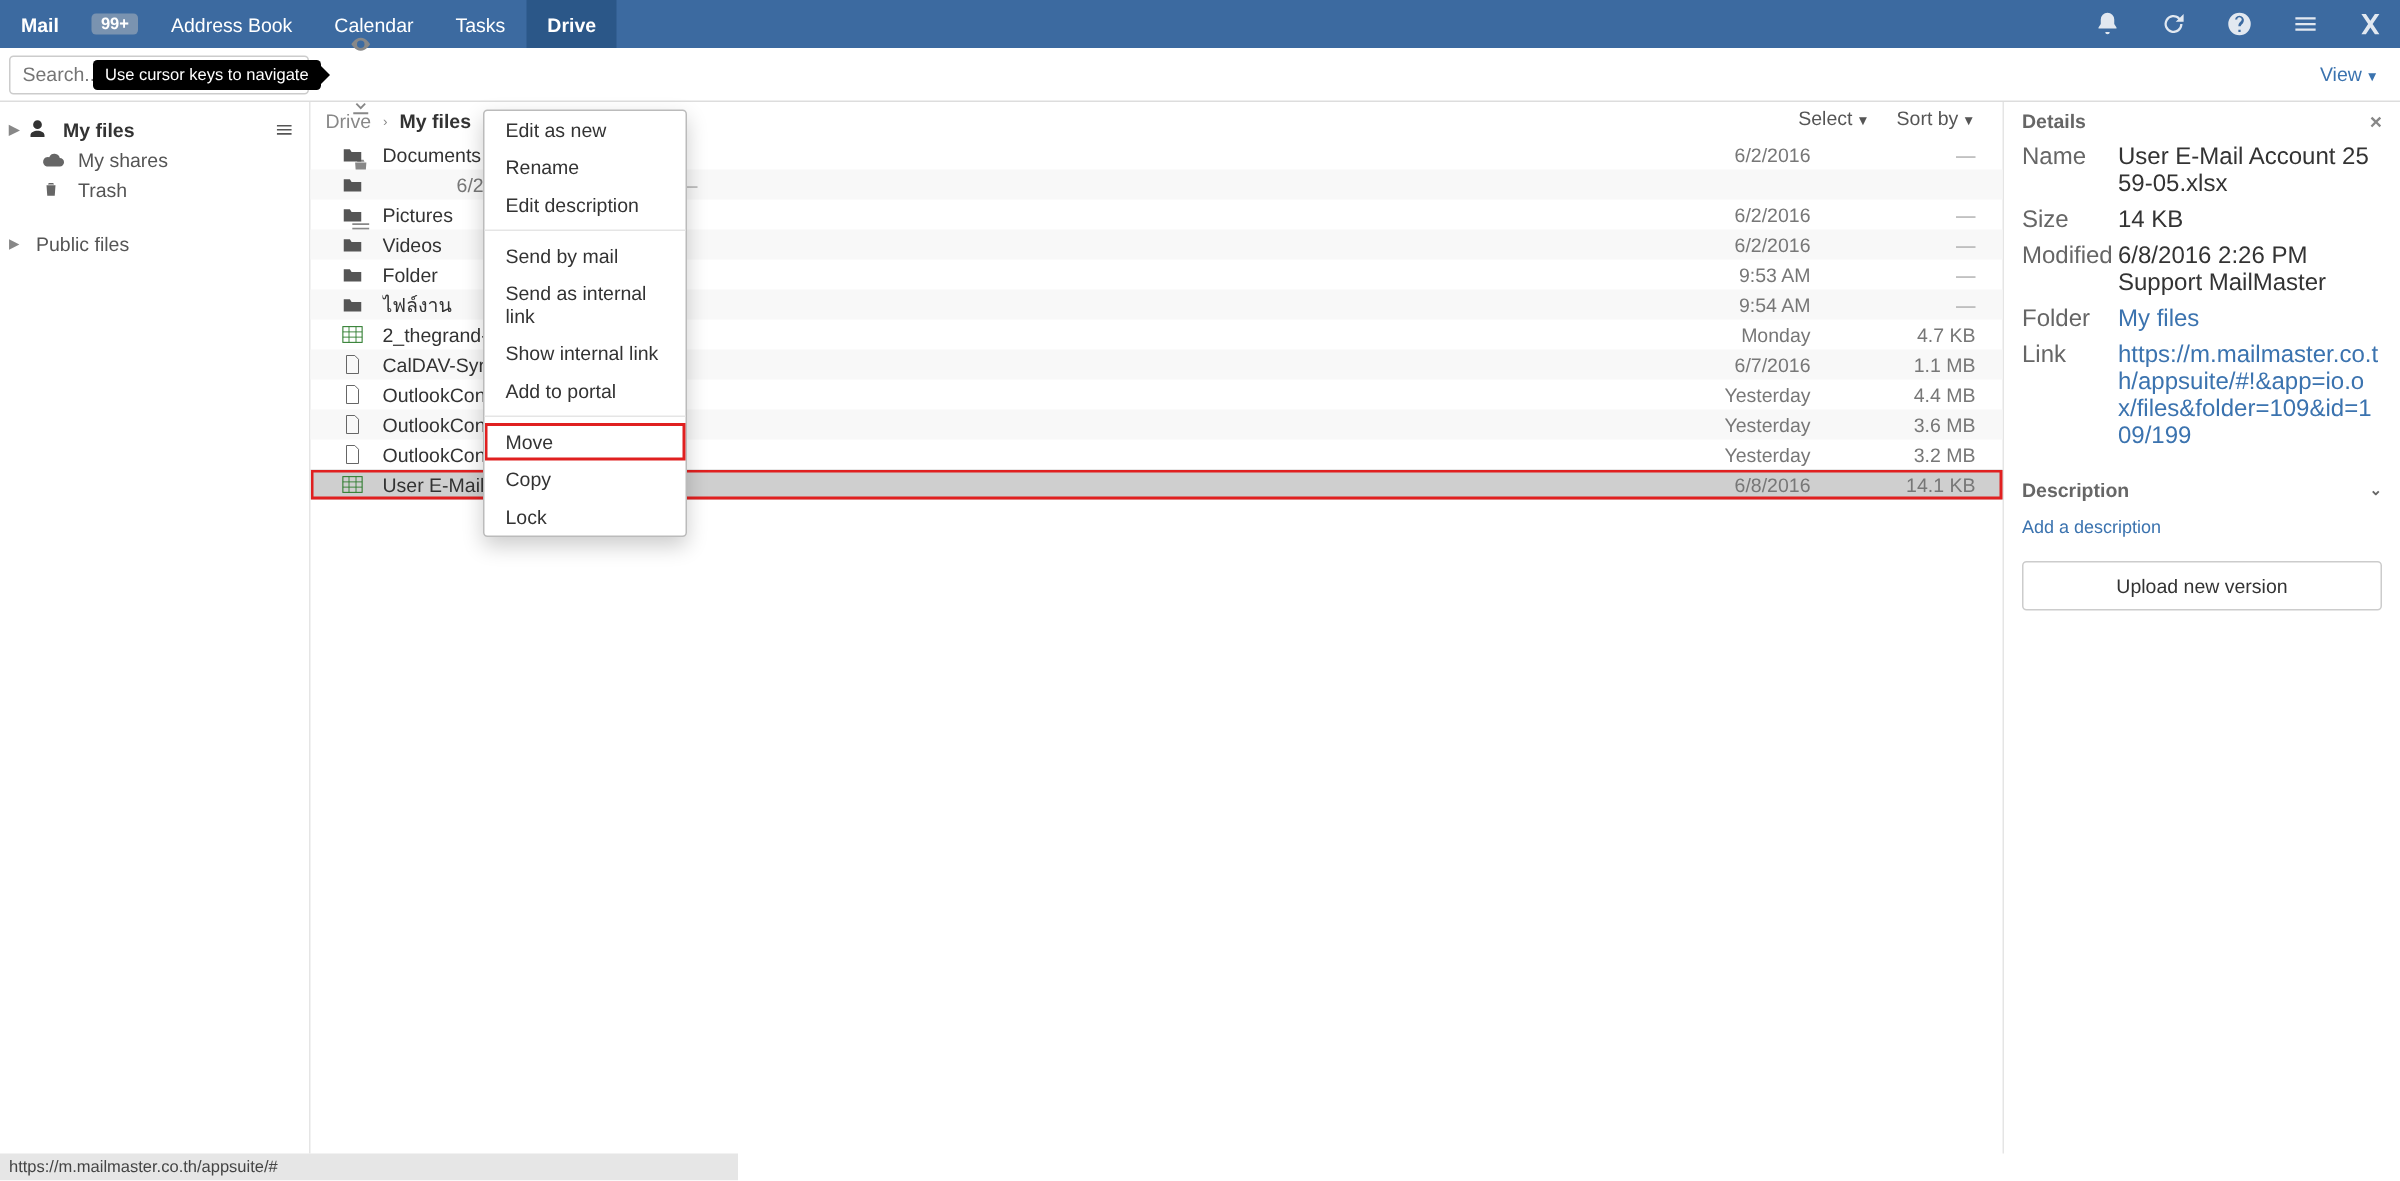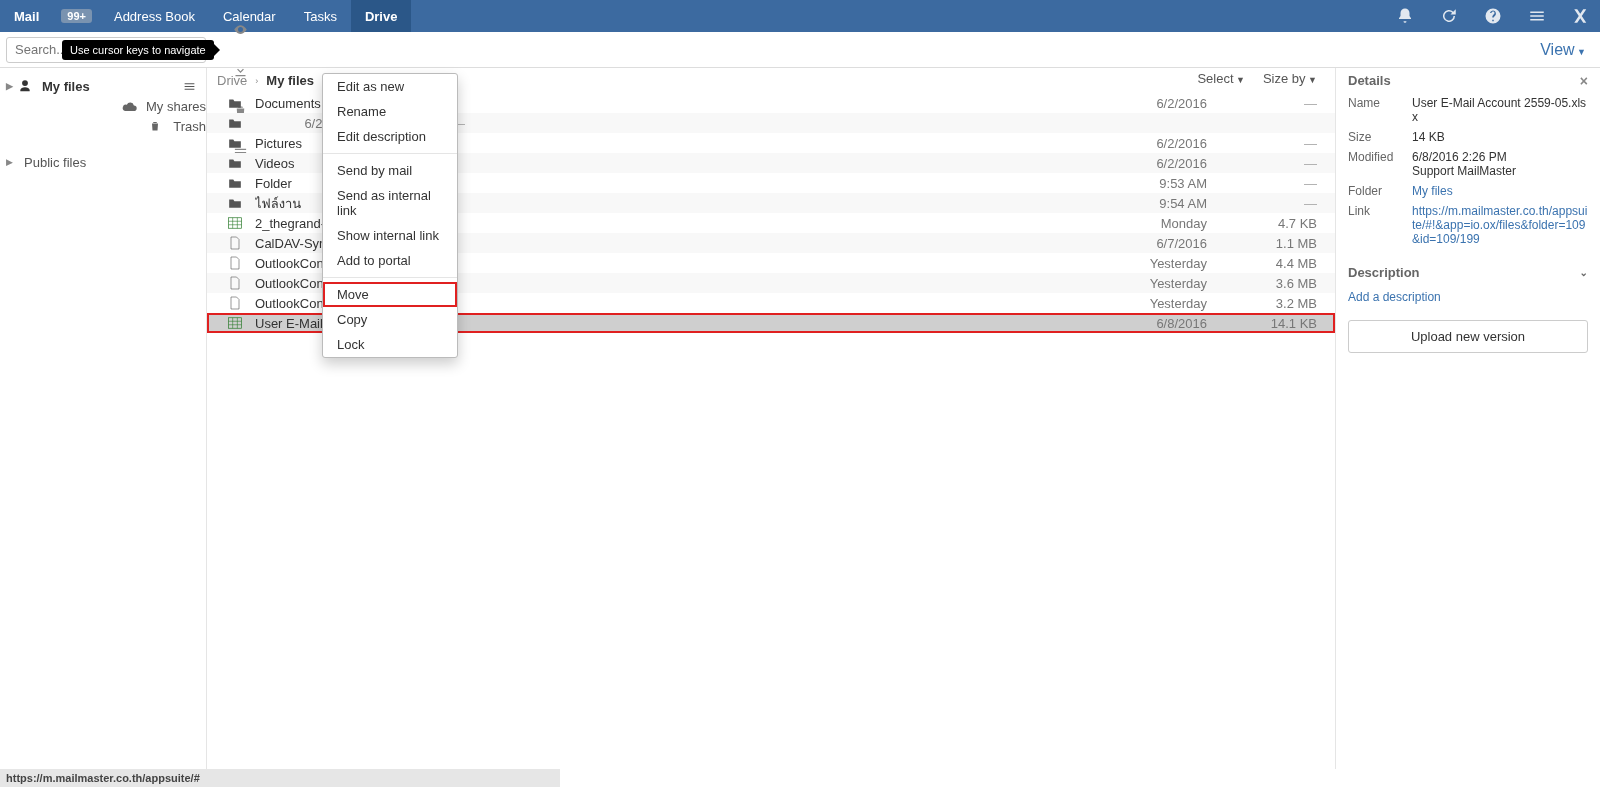--- a/index.html
+++ b/index.html
@@ -17,34 +17,34 @@
     
     .toolbar { height: 36px; border-bottom: 1px solid #ddd; display: flex; align-items: center; background: #fff; position: relative; }
     .search-wrap { position: relative; }
     .search-input { width: 200px; height: 26px; border: 1px solid #ccc; border-radius: 3px; padding: 0 8px; font-size: 13px; margin-left: 6px; color: #888; }
     .tooltip { position: absolute; left: 62px; top: 3px; background: #000; color: #fff; border-radius: 3px; padding: 4px 8px; font-size: 11px; white-space: nowrap; }
     .tooltip::after { content: ''; position: absolute; right: -6px; top: 50%; transform: translateY(-50%); border: 6px solid transparent; border-left-color: #000; border-right: none; }
     .tool-actions { display: flex; align-items: center; margin-left: 16px; gap: 26px; flex-direction: column; }
     .link-blue { color: #3b73af; font-size: 13px; cursor: pointer; }
     .link-blue.bold::after { content: ' ▼'; font-size: 9px; }
     .ticon2 { width: 15px; height: 15px; fill: #888; cursor: pointer; }
-    .view-link { margin-left: auto; margin-right: 14px; color: #3b73af; font-size: 16px; cursor: pointer; }
+    .view-link { margin-left: auto; margin-right: 14px; color: #3b73af; font-size: 13px; cursor: pointer; }
     .view-link::after { content: ' ▼'; font-size: 9px; }
     
     
     .main { display: flex; height: calc(100% - 68px - 18px); background: #fff; }
     
     
     .sidebar { width: 207px; border-right: 1px solid #e5e5e5; padding-top: 8px; color: #555; }
     .side-row { display: flex; align-items: center; height: 20px; padding-left: 6px; font-size: 13px; cursor: pointer; }
     .side-row .chev { width: 12px; font-size: 9px; color: #888; }
     .side-row .sicon { width: 16px; margin-right: 8px; }
     .side-row.bold { font-weight: 700; color: #333; }
     .side-row .more { margin-left: auto; margin-right: 10px; }
-    .side-indent { padding-left: 28px; justify-content: flex-end; }
+    .side-indent { padding-left: 28px; }
     
     
     .center { flex: 1; position: relative; }
     .breadcrumb { height: 25px; display: flex; align-items: center; padding: 0 10px; font-size: 13px; color: #888; }
     .breadcrumb .crumb { cursor: pointer; }
     .breadcrumb .sep { margin: 0 8px; font-size: 9px; }
     .breadcrumb .curr { color: #333; font-weight: 700; }
     .listhead { position: absolute; right: 18px; top: 3px; font-size: 13px; color: #555; display: flex; gap: 18px; }
     .listhead span { cursor: pointer; }
     .listhead span::after { content: ' ▼'; font-size: 9px; }
@@ -62,31 +62,31 @@
     
     .ctxmenu { position: absolute; left: 322px; top: 73px; width: 136px; background: #fff; border: 1px solid #bbb; border-radius: 3px; box-shadow: 0 6px 14px rgba(0,0,0,.2); z-index: 50; font-size: 13px; color: #333; }
     .ctxmenu .mitem { padding: 5px 14px; cursor: pointer; }
     .ctxmenu .mitem.hl { box-shadow: inset 0 0 0 2px #e02020; }
     .ctxmenu .divider { height: 1px; background: #e5e5e5; margin: 4px 0; }
     
     
     .details { width: 265px; border-left: 1px solid #e5e5e5; padding: 0 12px; font-size: 13px; color: #555; }
     .dhead { display: flex; align-items: center; height: 25px; font-weight: 700; color: #666; }
     .dclose { margin-left: auto; font-size: 14px; color: #888; cursor: pointer; }
-    .drow { display: flex; padding: 3px 0; font-size: 12px; }
+    .drow { display: flex; padding: 3px 0; font-size: 16px; }
     .dlabel { width: 64px; color: #666; }
     .dval { flex: 1; color: #333; word-break: break-all; }
     .dval.link { color: #3b73af; cursor: pointer; }
     .dsect { margin-top: 12px; }
     .dsect-head { display: flex; align-items: center; font-weight: 700; color: #666; padding: 4px 0; }
     .dsect-head .ch { margin-left: auto; font-size: 10px; }
     .dadd { color: #3b73af; cursor: pointer; padding: 6px 0; font-size: 12px; }
     .dbtn { width: 100%; border: 1px solid #ccc; background: #fff; border-radius: 3px; padding: 8px 0; font-size: 13px; color: #333; cursor: pointer; margin-top: 10px; }
     
-    .statusbar { position: absolute; bottom: 0; left: 0; height: 18px; background: #e6e6e6; width: 560px; font-size: 11px; padding: 2px 6px; color: #444; display: flex; align-items: center; font-weight: bold; }
+    .statusbar { position: absolute; bottom: 0; left: 0; height: 18px; background: #e6e6e6; width: 492px; font-size: 11px; padding: 2px 6px; color: #444; display: flex; align-items: center; }
     
     svg { display: block; }
     .svg-folder { width: 14px; height: 12px; }
     .svg-folder path { fill: #555; }
     .svg-file { width: 12px; height: 14px; }
     .svg-file path { fill: none; stroke: #555; stroke-width: 1.2; }
     .svg-sheet { width: 14px; height: 12px; }
     .svg-sheet rect { fill: none; stroke: #2a7a2a; stroke-width: 1.2; }
     .svg-sheet line { stroke: #2a7a2a; stroke-width: 1; }
     .dash { color: #aaa; }
@@ -187,21 +187,21 @@
     </div>
   </div>
 
   <div class="center">
     <div class="breadcrumb">
       <span class="crumb">Drive</span>
       <span class="sep">›</span>
       <span class="curr">My files</span>
       <div class="listhead">
         <span>Select</span>
-        <span>Size by</span>
+        <span>Sort by</span>
       </div>
     </div>
 
     <div class="filelist" id="filelist">
         <div class="frow">
           <span class="ficon">
             <svg class="svg-folder" viewBox="0 0 24 20">
               <path d="M2 4h7l2 3h11v11H2z"></path>
             </svg>
           </span>

